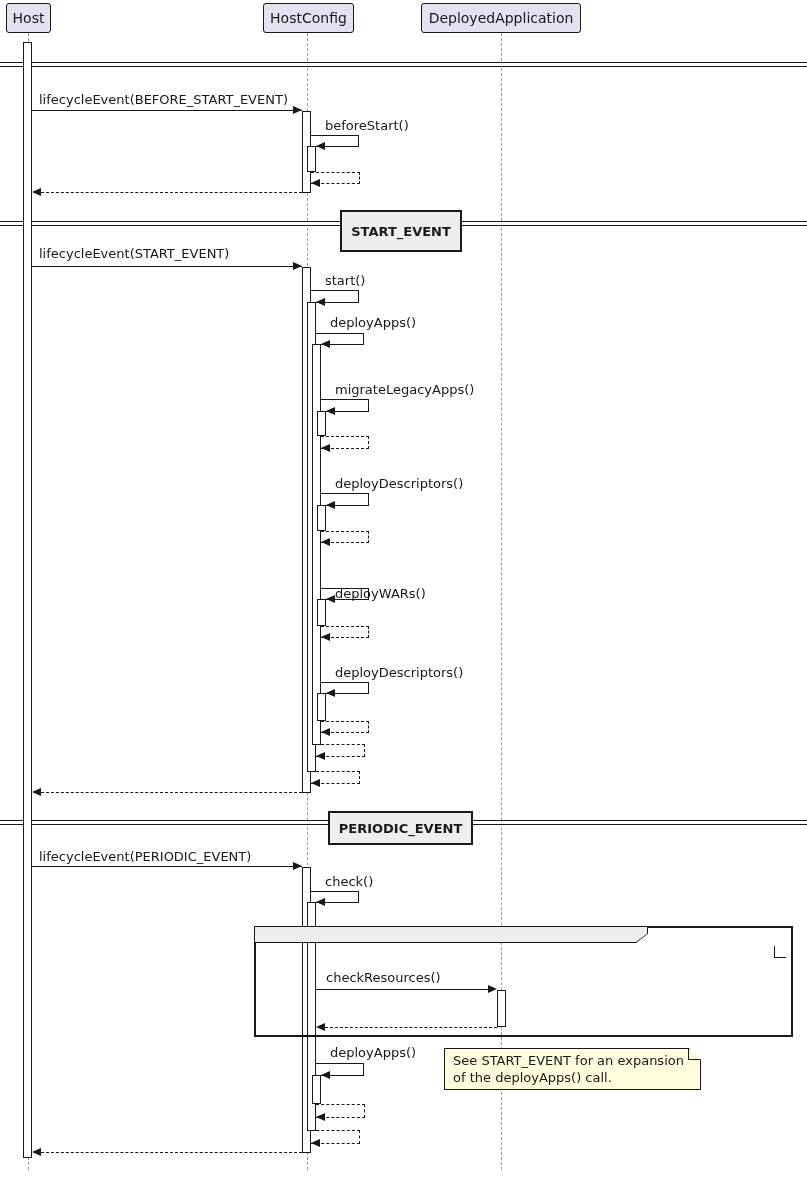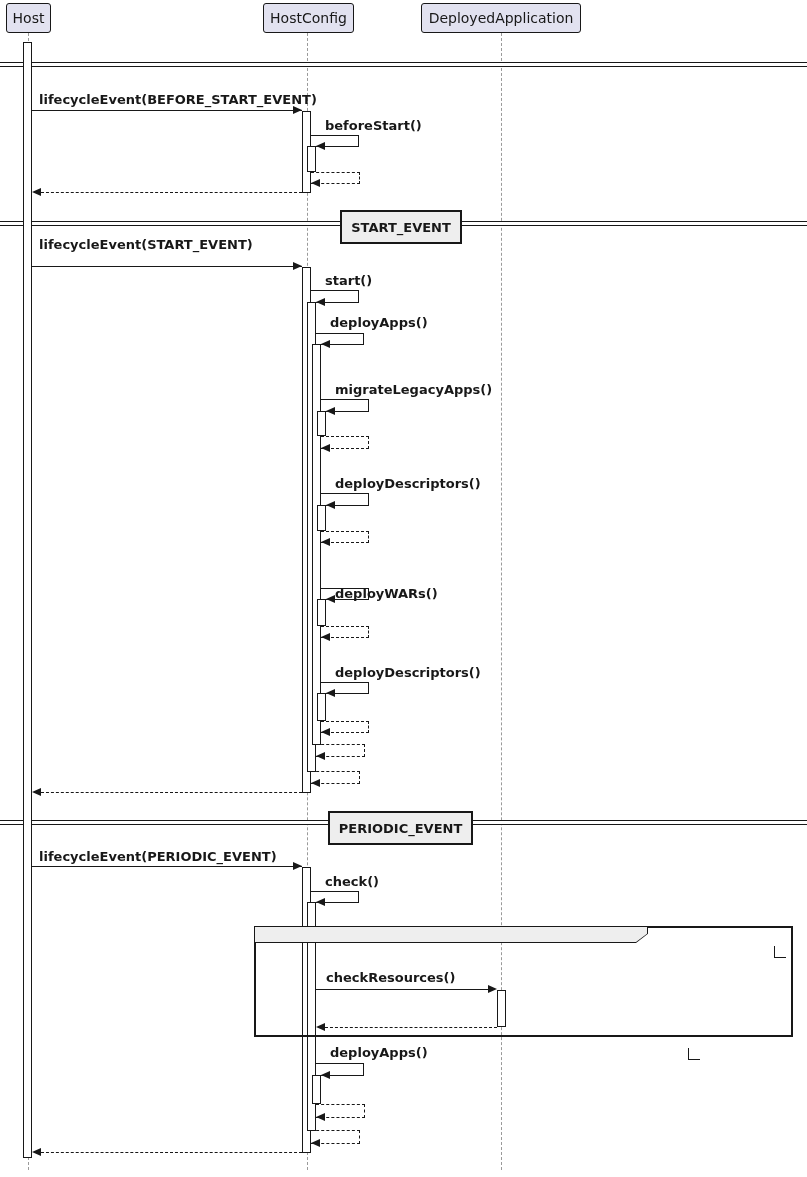--- a/index.html
+++ b/index.html
@@ -15,21 +15,21 @@
   .divbox{position:absolute;background:#EEEEEE;border:2px solid #181818;z-index:6;
     display:flex;align-items:center;justify-content:center;font-size:13px;font-weight:bold;}
   .line{position:absolute;height:0;border-top:1px solid #181818;z-index:5;}
   .rline{position:absolute;height:0;border-top:1px dashed #181818;z-index:5;}
   .self{position:absolute;border:1px solid #181818;border-left:none;background:transparent;z-index:4;}
   .selfr{position:absolute;border:1px dashed #181818;border-left:none;background:transparent;z-index:4;}
   .ah-r{position:absolute;width:0;height:0;border-left:9px solid #181818;
     border-top:4px solid transparent;border-bottom:4px solid transparent;z-index:5;}
   .ah-l{position:absolute;width:0;height:0;border-right:9px solid #181818;
     border-top:4px solid transparent;border-bottom:4px solid transparent;z-index:5;}
-  .lbl{position:absolute;font-size:13px;line-height:14px;white-space:nowrap;z-index:6;font-weight:bold;}
+  .lbl{position:absolute;font-size:13px;line-height:14px;white-space:nowrap;z-index:6;}
   .frame{position:absolute;border:2px solid #181818;background:transparent;z-index:4;}
   .tab-outer{position:absolute;background:#181818;z-index:6;
     clip-path:polygon(0 0,100% 0,100% 45%,calc(100% - 12px) 100%,0 100%);}
   .tab-inner{position:absolute;left:1px;top:1px;right:1px;bottom:1px;background:#EEEEEE;
     clip-path:polygon(0 0,100% 0,100% 45%,calc(100% - 11px) 100%,0 100%);}
   .tab-title{position:absolute;font-size:13px;font-weight:bold;line-height:14px;white-space:nowrap;z-index:7;}
   .note{position:absolute;background:#FEFFDD;border:1px solid #181818;z-index:7;
     clip-path:polygon(0 0,calc(100% - 12px) 0,100% 12px,100% 100%,0 100%);
     font-size:13px;line-height:16.5px;padding:4px 8px;white-space:pre-line;}
   .fold{position:absolute;width:12px;height:12px;top:0;right:0;
@@ -67,25 +67,25 @@
   <div class="self" style="left:311px;top:135px;width:48px;height:12px"></div>
   <div class="ah-l" style="left:316px;top:142px"></div>
   <div class="bar" style="left:307px;top:146px;height:26px"></div>
   <div class="selfr" style="left:311px;top:172px;width:49px;height:12px"></div>
   <div class="ah-l" style="left:311px;top:179px"></div>
 
   <div class="rline" style="left:41px;top:192px;width:261px"></div>
   <div class="ah-l" style="left:32px;top:188px"></div>
 
   <div class="divline" style="top:221px"></div>
-  <div class="divbox" style="left:340px;top:210px;width:122px;height:34px">
+  <div class="divbox" style="left:340px;top:210px;width:122px;height:42px">
     <span>START_EVENT</span>
   </div>
 
-  <div class="lbl" style="left:39px;top:238px">lifecycleEvent(START_EVENT)</div>
+  <div class="lbl" style="left:39px;top:247px">lifecycleEvent(START_EVENT)</div>
   <div class="line" style="left:32px;top:266px;width:270px"></div>
   <div class="ah-r" style="left:293px;top:262px"></div>
   <div class="bar" style="left:302px;top:267px;height:526px"></div>
 
   <div class="lbl" style="left:325px;top:274px">start()</div>
   <div class="self" style="left:311px;top:290px;width:48px;height:13px"></div>
   <div class="ah-l" style="left:316px;top:298px"></div>
   <div class="bar" style="left:307px;top:302px;height:470px"></div>
 
   <div class="lbl" style="left:330px;top:316px">deployApps()</div>
@@ -158,20 +158,22 @@
 
   <div class="fold" style="left:774px;top:946px"></div>
 
   <div class="lbl" style="left:330px;top:1046px">deployApps()</div>
   <div class="self" style="left:316px;top:1063px;width:48px;height:13px"></div>
   <div class="ah-l" style="left:321px;top:1071px"></div>
   <div class="bar" style="left:312px;top:1075px;height:29px"></div>
   <div class="selfr" style="left:316px;top:1104px;width:49px;height:14px"></div>
   <div class="ah-l" style="left:316px;top:1113px"></div>
 
+  <div class="note" style="left:444px;top:1048px;width:257px;height:42px">See START_EVENT for an expansion
+of the deployApps() call.</div>
   <div class="fold" style="left:688px;top:1048px"></div>
 
   <div class="selfr" style="left:311px;top:1130px;width:49px;height:14px"></div>
   <div class="ah-l" style="left:311px;top:1139px"></div>
 
   <div class="rline" style="left:41px;top:1152px;width:261px"></div>
   <div class="ah-l" style="left:32px;top:1148px"></div>
 
 </div>
 

